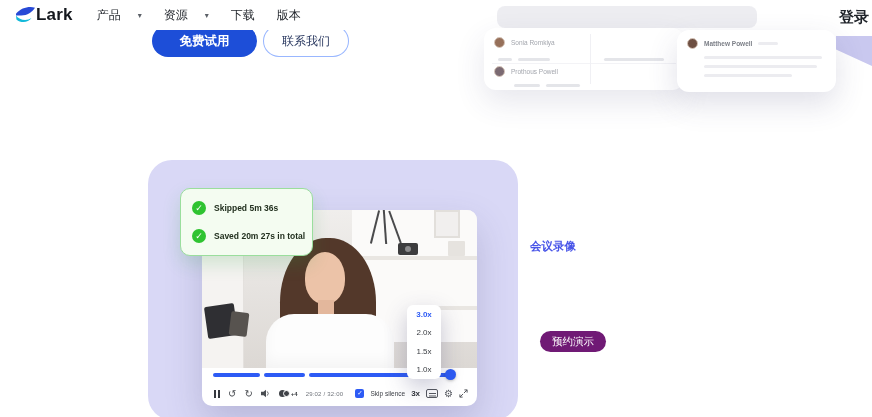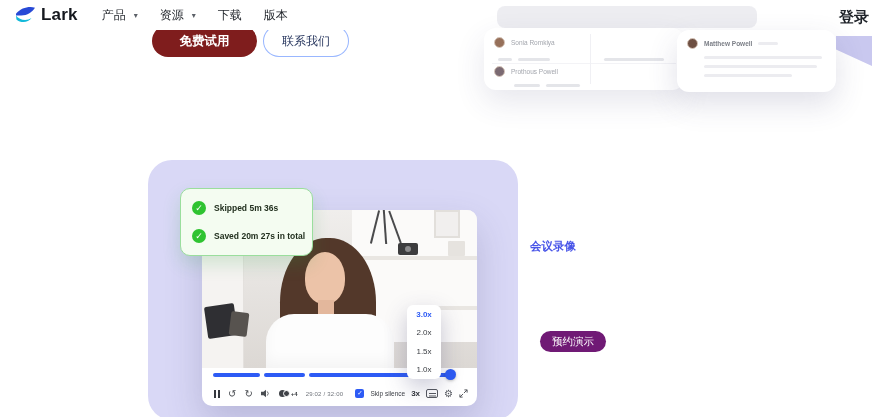--- a/index.html
+++ b/index.html
@@ -3,35 +3,35 @@
 <meta charset="utf-8">
 <style>
   * { margin:0; padding:0; box-sizing:border-box; }
   html,body { width:872px; height:417px; overflow:hidden; background:#fff;
               font-family:"Liberation Sans", sans-serif; }
   .screen { position:relative; width:872px; height:417px; background:#fff; overflow:hidden; }
 
   
   .nav { position:absolute; left:0; top:0; right:0; height:30px; display:flex; align-items:center;
          padding-left:15px; z-index:20; }
-  .brand { display:flex; align-items:center; gap:5px; margin-right:24px; }
+  .brand { display:flex; align-items:center; margin-right:24px; }
   .brand-name { font-size:17px; font-weight:700; color:#15181e; letter-spacing:.2px; }
-  .nav-item { display:flex; align-items:center; gap:8px; font-size:12px; font-weight:500;
+  .nav-item { display:flex; align-items:center; gap:17px; font-size:12px; font-weight:500;
               color:#1f2329; margin-right:22px; cursor:pointer; }
   .caret { font-size:8px; color:#5c6168; }
   .login { position:absolute; right:3px; top:8px; font-size:15px; color:#1f2329; font-weight:700; }
 
   
   .faint-band { position:absolute; left:497px; top:6px; width:260px; height:22px; border-radius:8px;
                 background:rgba(203,203,214,.35); z-index:5; }
 
   
   .hero-btns { position:absolute; left:152px; top:30px; width:230px; height:28px; overflow:hidden; z-index:15; }
   .btn-primary { position:absolute; left:0; top:-5px; width:105px; height:32px; border:none;
-                 border-radius:16px; background:#7f1d1d; color:#fff; font-size:12.5px; font-weight:600;
+                 border-radius:16px; background:#1d4ed8; color:#fff; font-size:12.5px; font-weight:600;
                  font-family:inherit; cursor:pointer; }
   .btn-secondary { position:absolute; left:111px; top:-5px; width:86px; height:32px;
                    border:1px solid rgba(51,112,255,.5); border-radius:16px; background:#fff;
                    color:#28375f; font-size:12px; font-weight:500; font-family:inherit; cursor:pointer; }
 
   
   .wedge { position:absolute; left:836px; top:36px; width:36px; height:30px; background:#c9c8ef;
            clip-path:polygon(0 0,100% 0,100% 100%,0 45%); z-index:4; }
   .card-a { position:absolute; left:484px; top:28px; width:200px; height:62px; background:#fff;
             border-radius:12px; box-shadow:0 12px 30px rgba(60,60,110,.12); z-index:6; }

